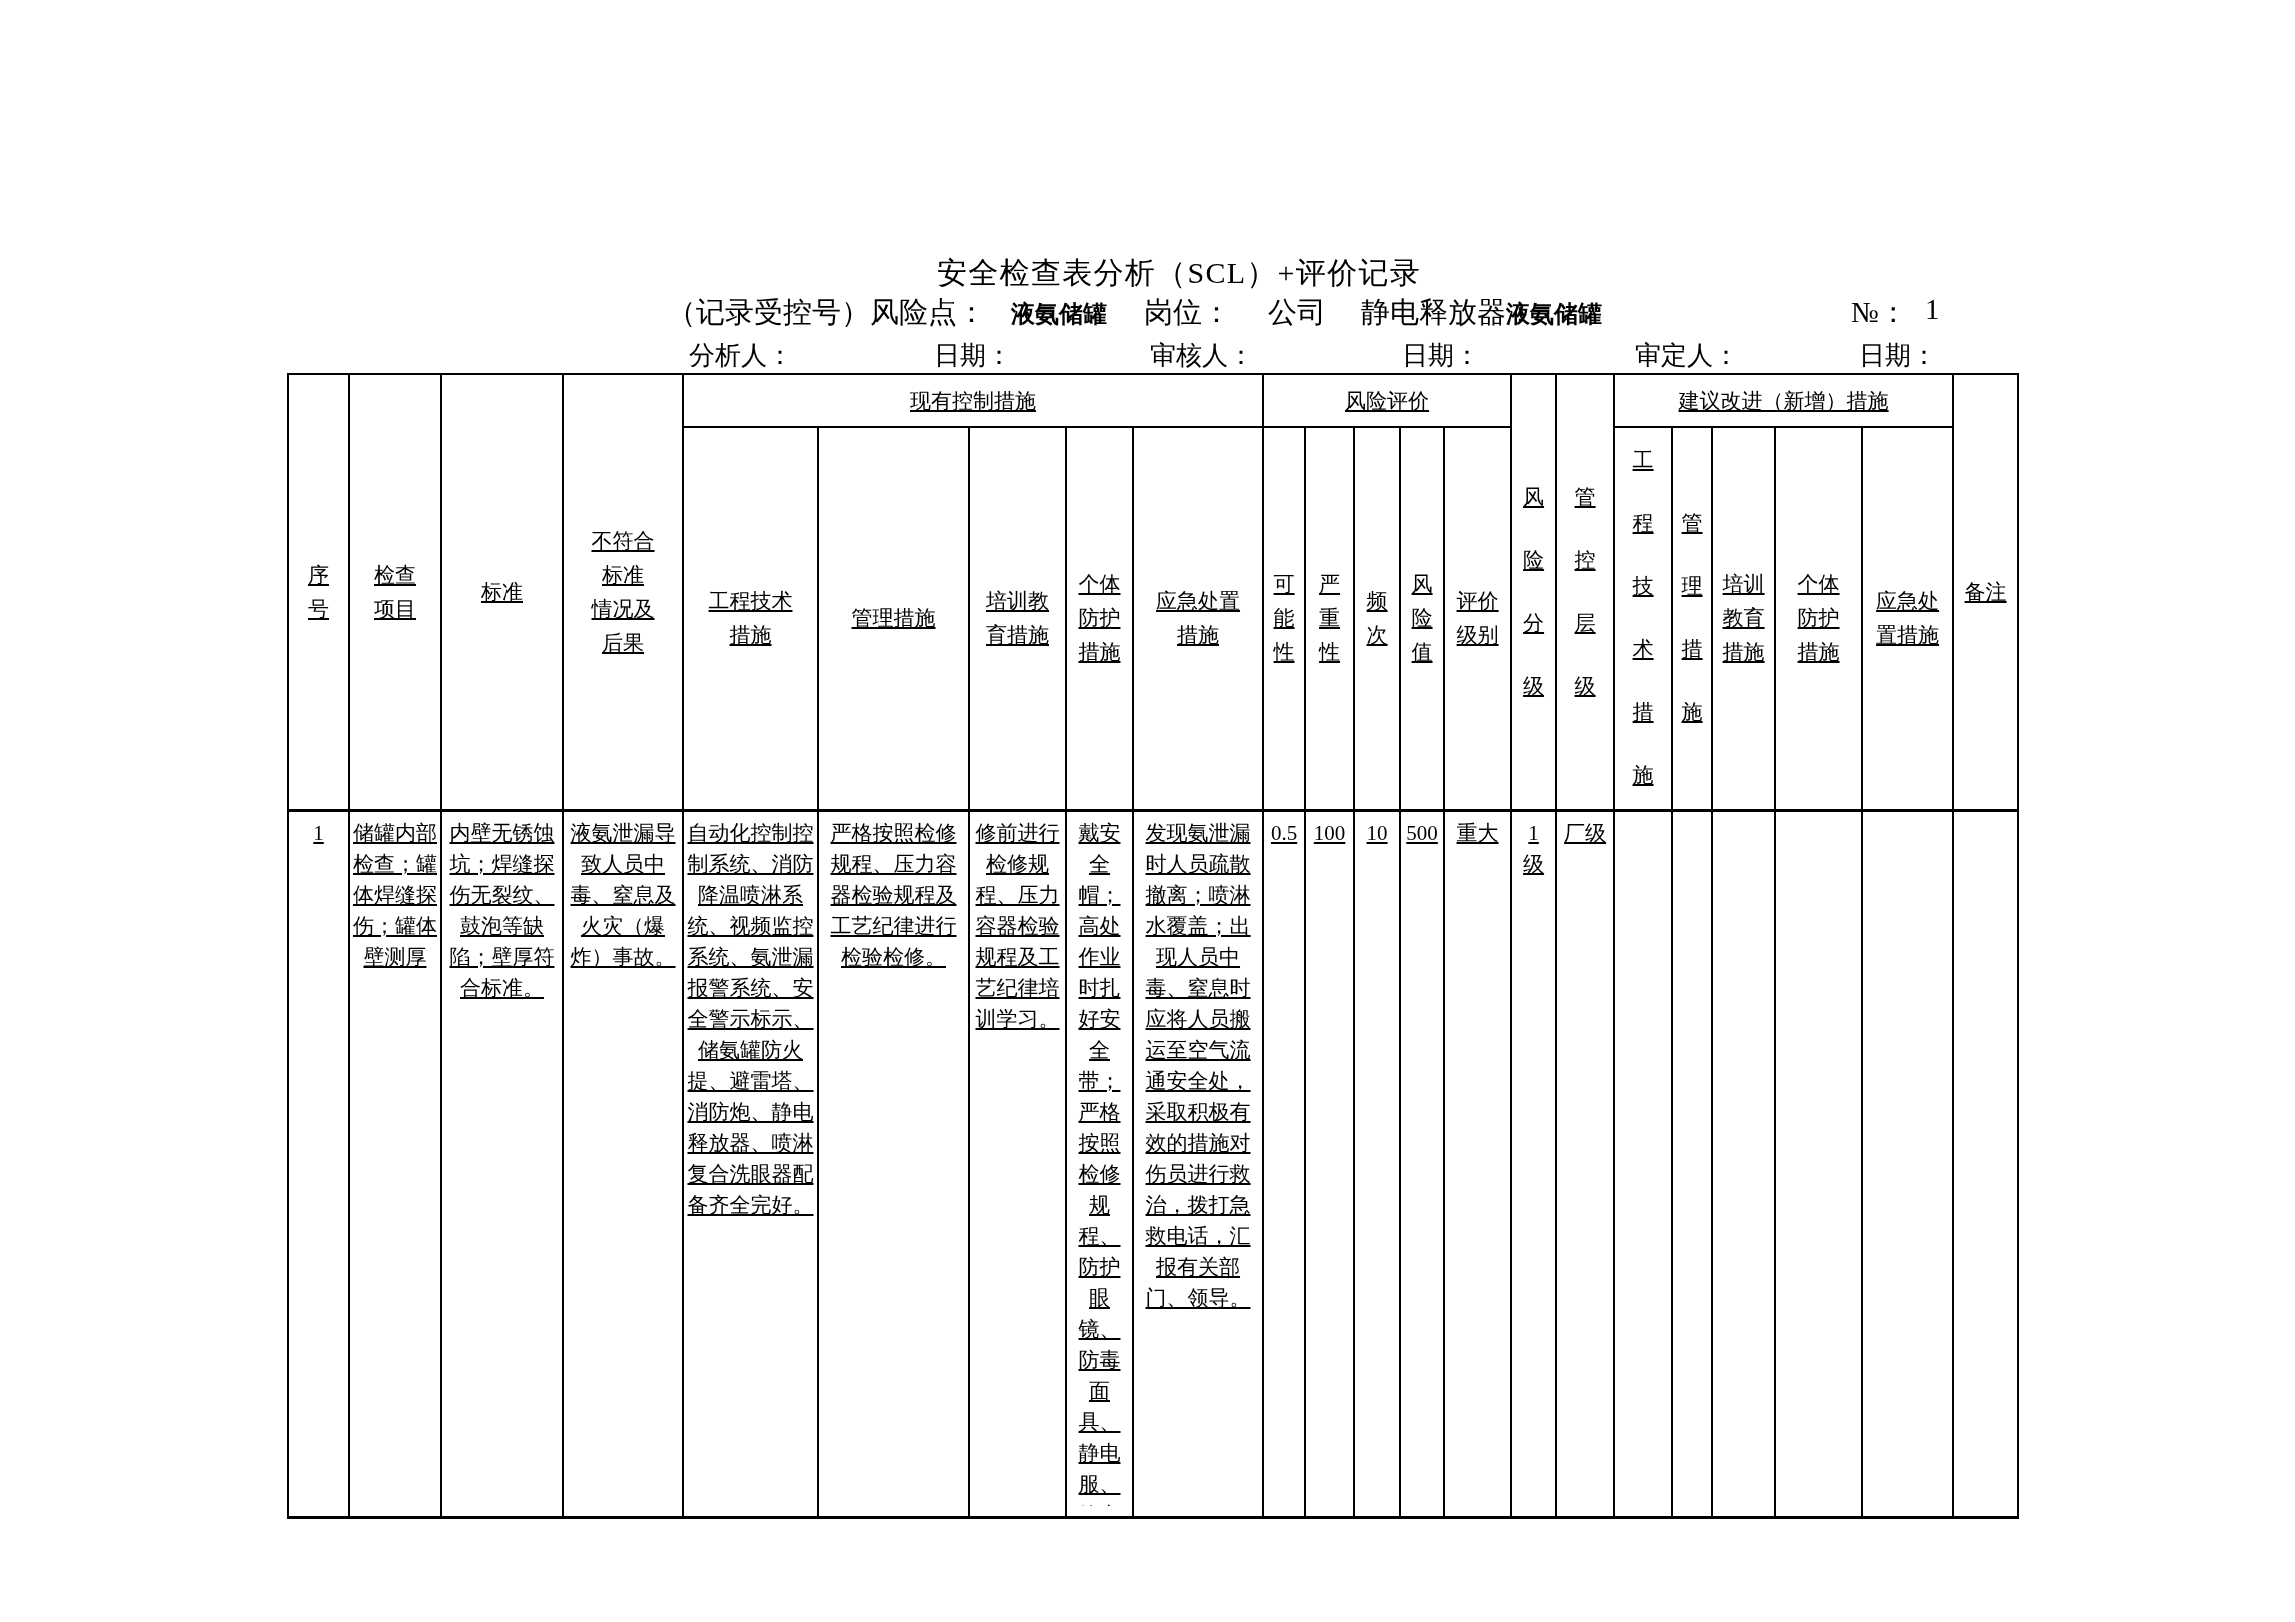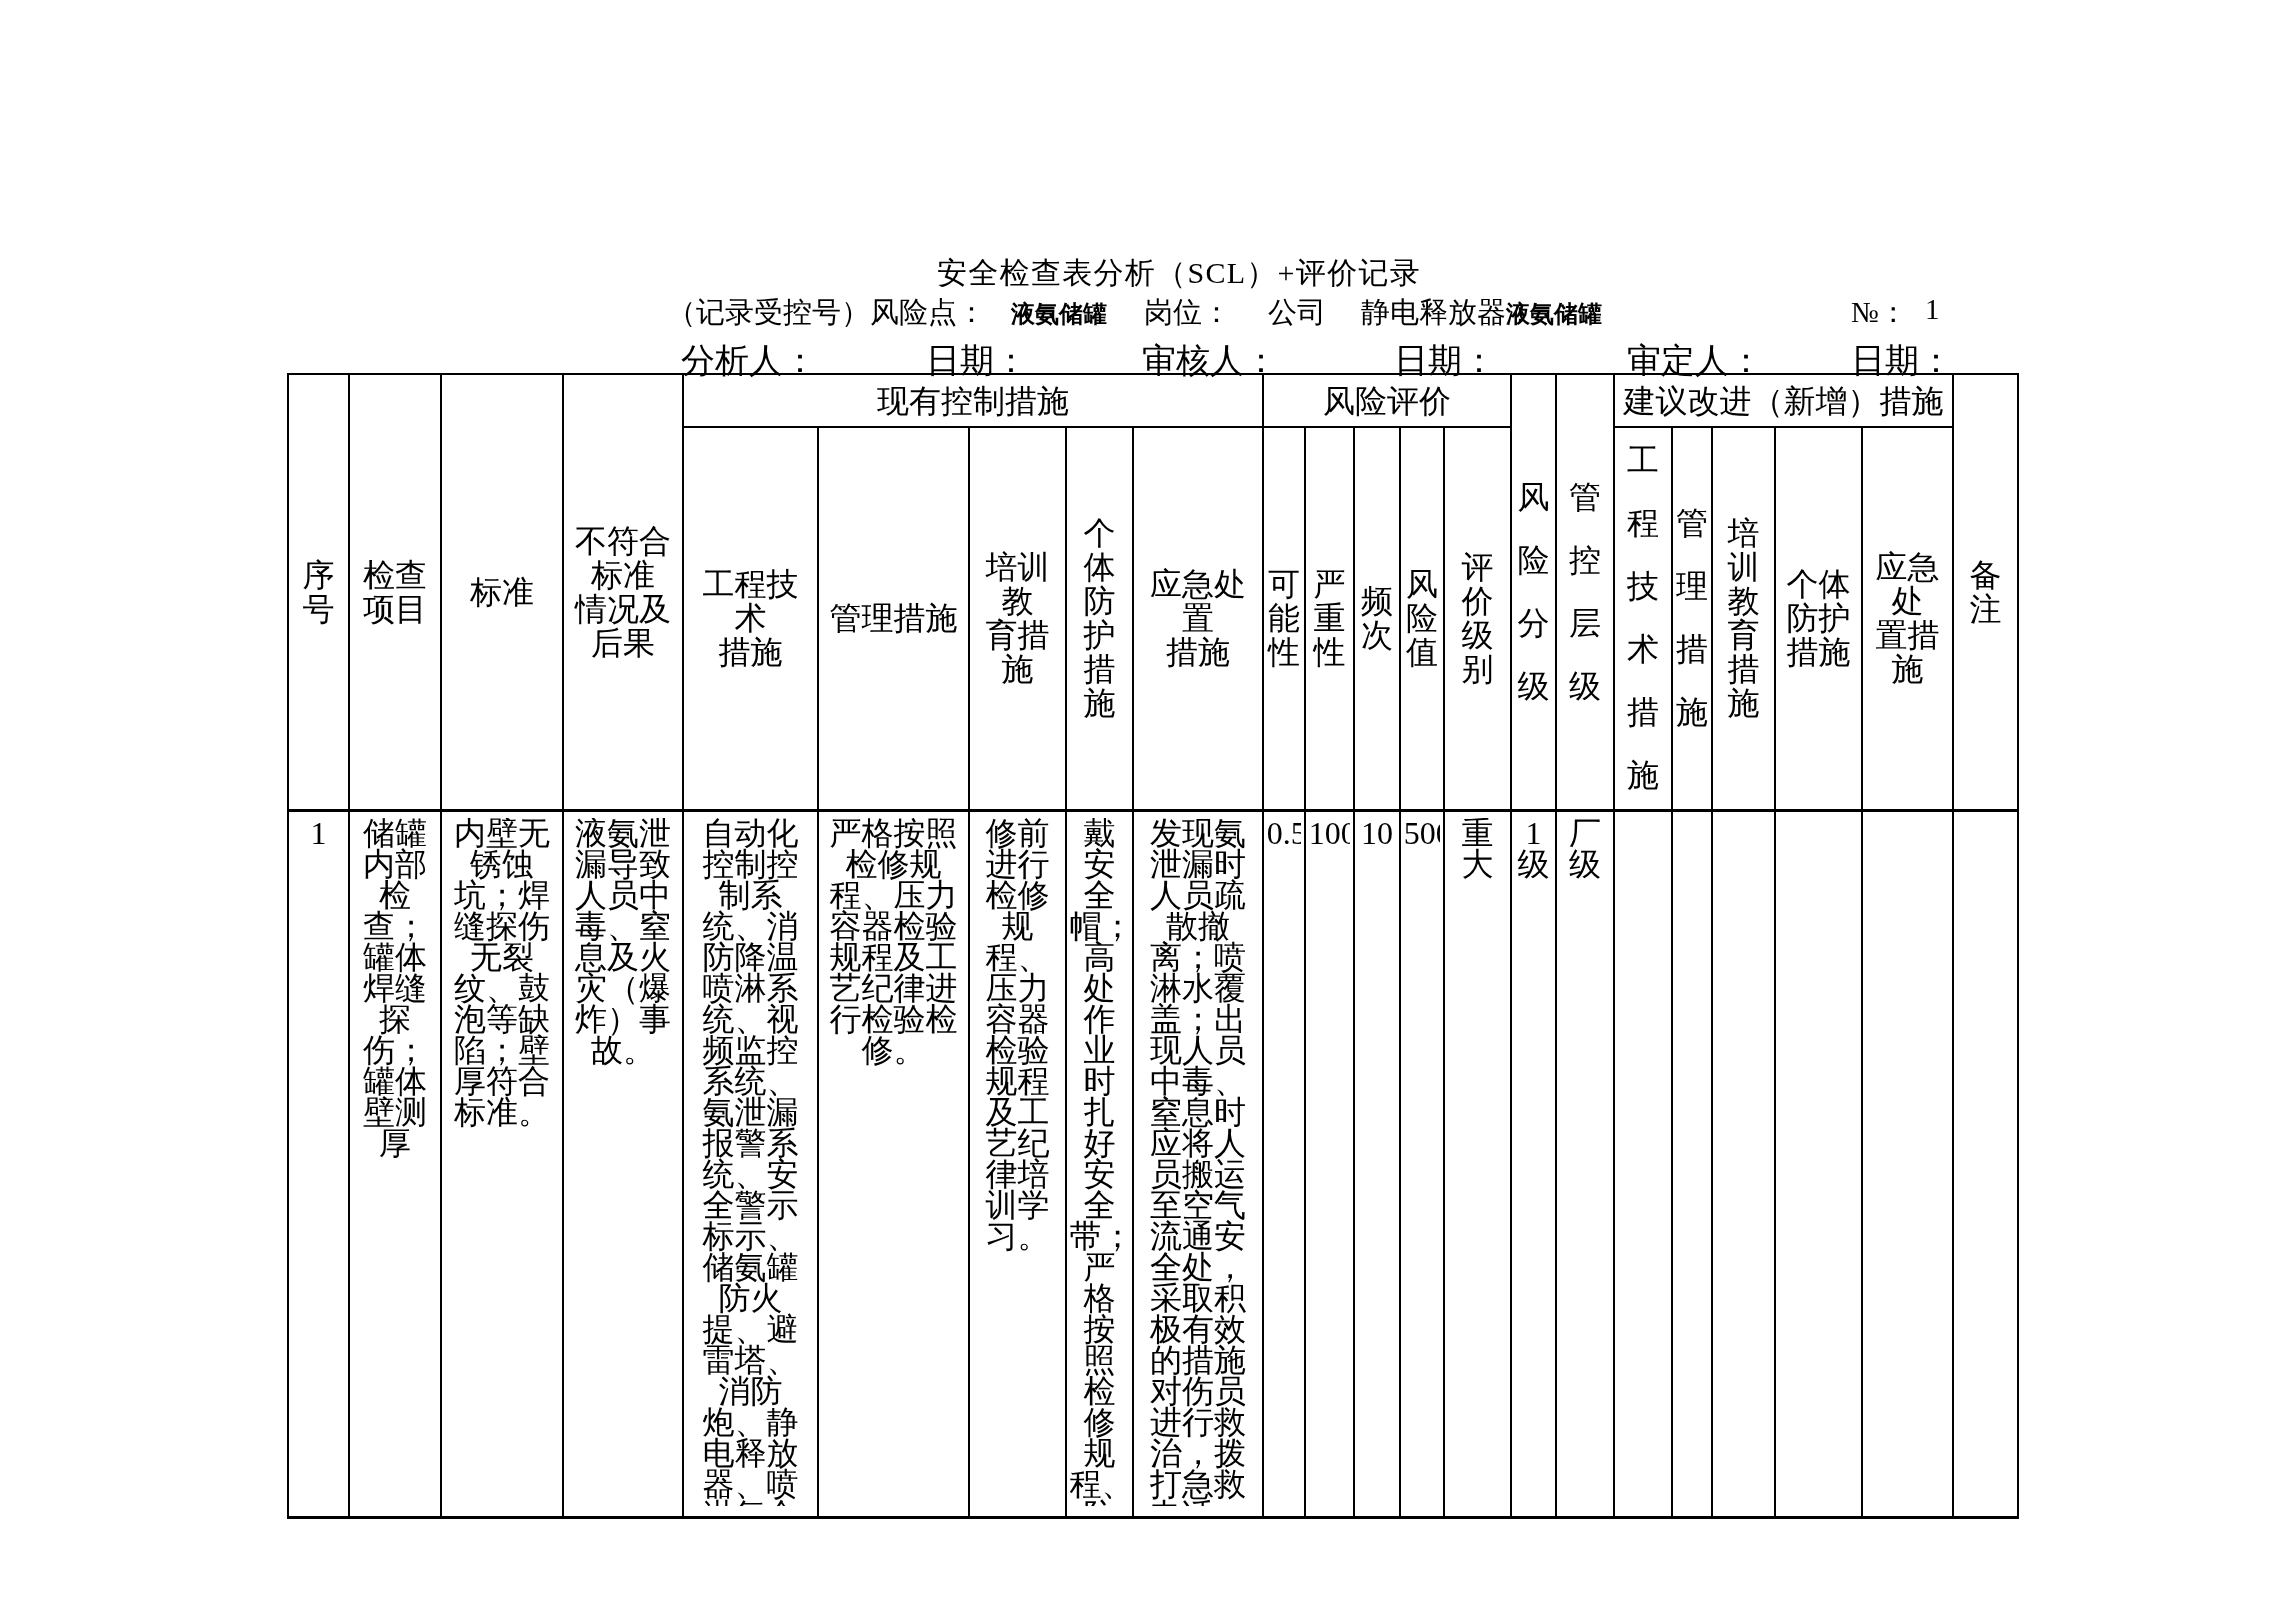--- a/index.html
+++ b/index.html
@@ -13,37 +13,38 @@
   }
   .doc-title{
     position:absolute;
     left:937px; top:253px;
     font-size:30px;
     letter-spacing:1.3px;
     white-space:nowrap;
   }
   .info-seg{position:absolute; top:293px; font-size:29px; white-space:nowrap;text-align:center;}
   .info-val{position:absolute; top:298px; font-size:24px; white-space:nowrap;font-weight:bold;}
-  .sign-seg{position:absolute; top:338px; font-size:34px; white-space:nowrap;}
+  .sign-seg{position:absolute; top:338px; font-size:26px; white-space:nowrap;margin-left:8px;}
 
   table.scl{
     position:absolute;
     left:287px; top:373px;
     width:1731px;
     border-collapse:collapse;
     table-layout:fixed;
   }
   .scl th,.scl td{
     border:2px solid #000;
     font-weight:normal;
-    font-size:32px;
+    font-size:21px;
     text-align:center;
     white-space:pre-line;
     overflow:hidden;
     padding:1.3px 2.6px;
+    text-decoration:underline;
   }
   .scl th{vertical-align:middle; line-height:34px;}
   .scl tr.grouprow{height:53px;}
   .scl tr.subrow{height:229px;}
   .scl tr.datarow{height:707px;}
   .scl tr.datarow td{
     vertical-align:top;
     line-height:31px;
     padding:6.5px 2.6px 1.3px 2.6px;
     border-bottom:3.9px solid #000;

